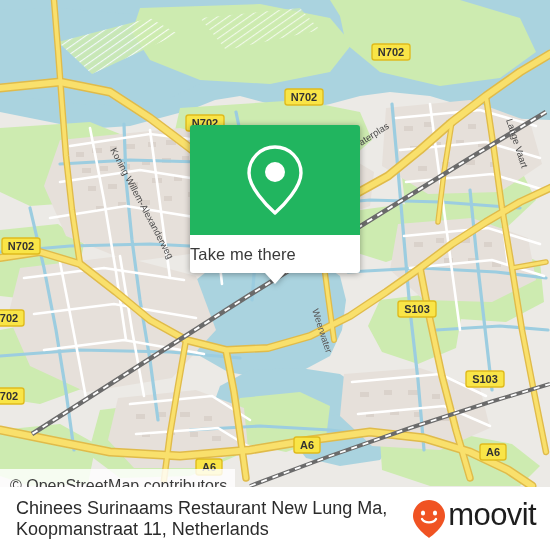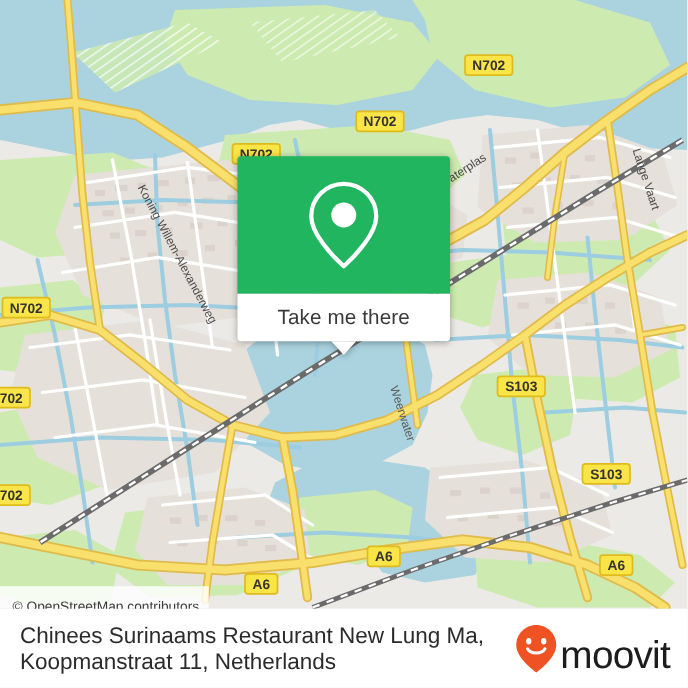--- a/index.html
+++ b/index.html
@@ -38,21 +38,21 @@
   #callout-green {
     width: 170px; height: 110px;
     background: #21b55f;
     border-radius: 3px 3px 0 0;
     display: flex; align-items: center; justify-content: center;
   }
   #callout-white {
     width: 170px; height: 38px;
     background: #ffffff;
     border-radius: 0 0 3px 3px;
-    display: flex; align-items: center; justify-content: center;
+    display: flex; align-items: center; 
     position: relative;
   }
   #callout-label {
     font-size: 16.5px;
     color: #3a3a3a;
     letter-spacing: 0.1px;
     white-space: nowrap;
   }
   #callout-tail {
     position: absolute;
@@ -65,21 +65,21 @@
   }
 
   
   #osm-attrib {
     position: absolute;
     left: 0; top: 469px;
     height: 18px;
     padding: 16px 8px 0 10px;
     background: rgba(255,255,255,0.82);
     display: flex; align-items: center;
-    font-size: 11px;
+    font-size: 16px;
     color: #3b3b3b;
     z-index: 45;
     white-space: nowrap;
   }
 
   
   #footer {
     position: absolute;
     left: 0; top: 487px;
     width: 550px; height: 63px;
@@ -95,21 +95,21 @@
   #footer-title {
     font-size: 18px;
     line-height: 21px;
     color: #2b2b2b;
     max-width: 400px;
   }
   #moovit-logo {
     position: absolute;
     right: 14px; top: 50%;
     transform: translateY(-50%);
-    display: flex; align-items: flex-end;
+    display: flex; align-items: flex-start;
     gap: 2px;
   }
   #moovit-word {
     font-size: 31px;
     line-height: 31px;
     color: #1d1d1d;
     letter-spacing: -0.6px;
     font-weight: 400;
   }
 </style>

